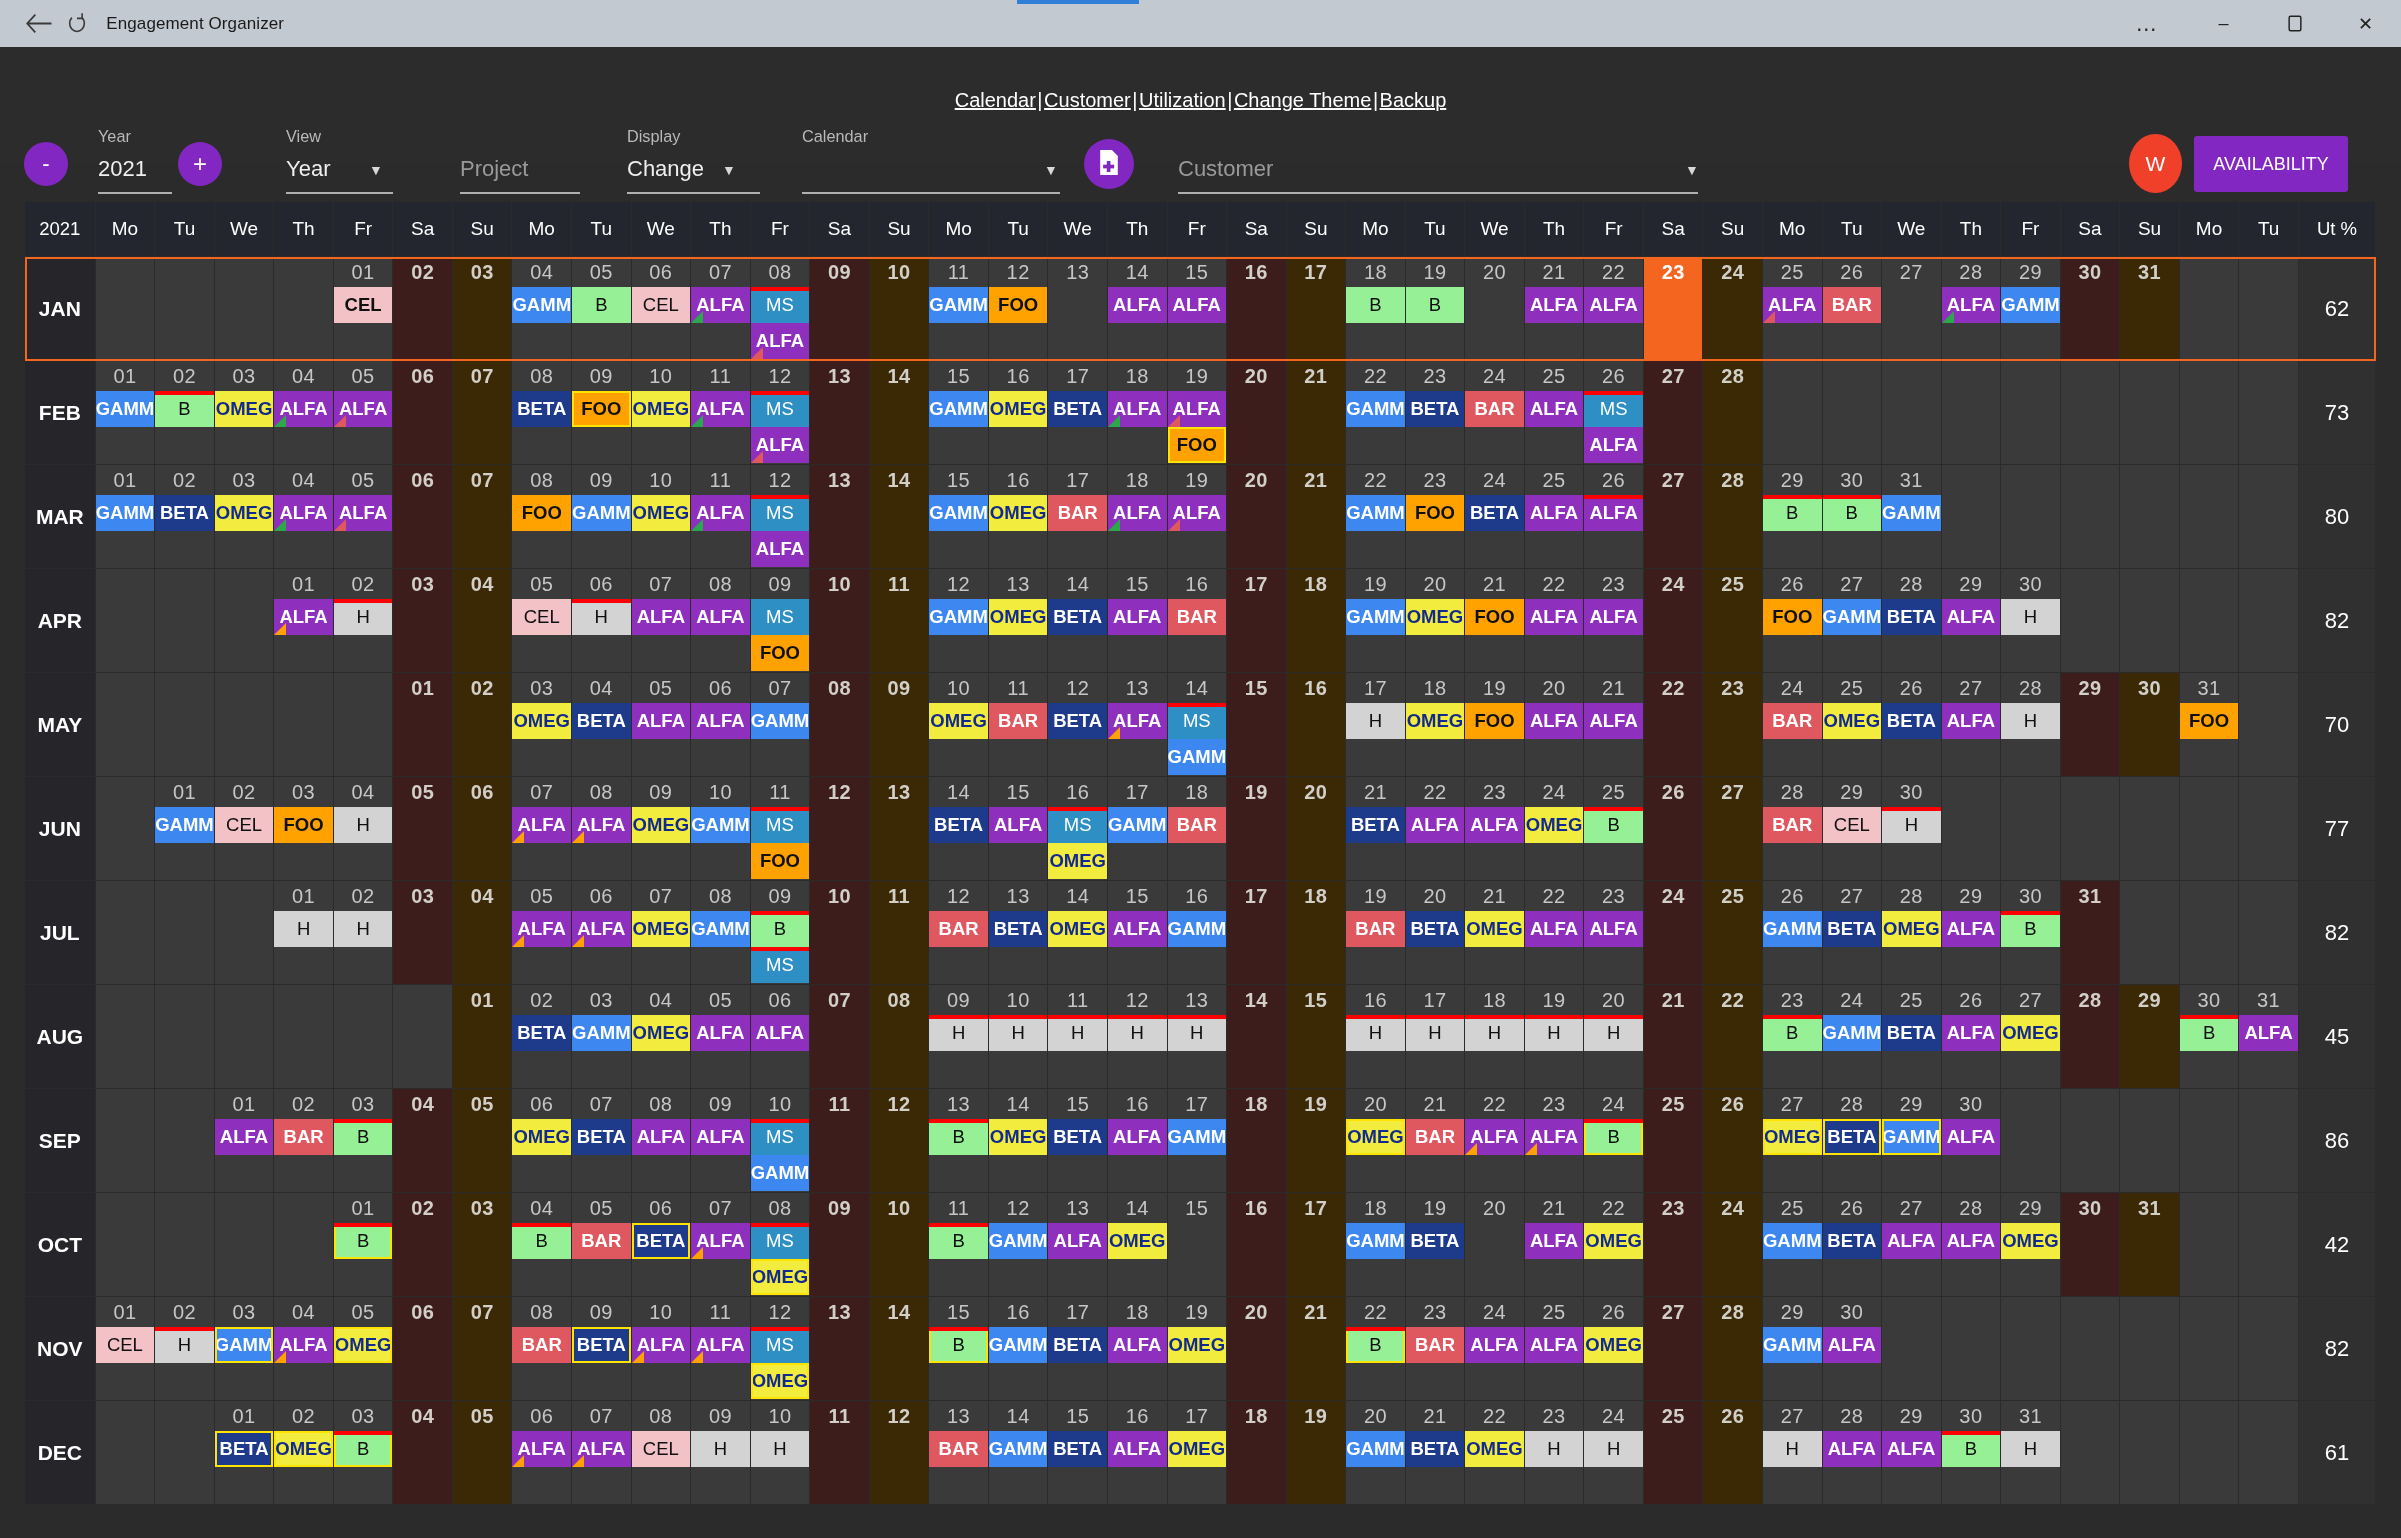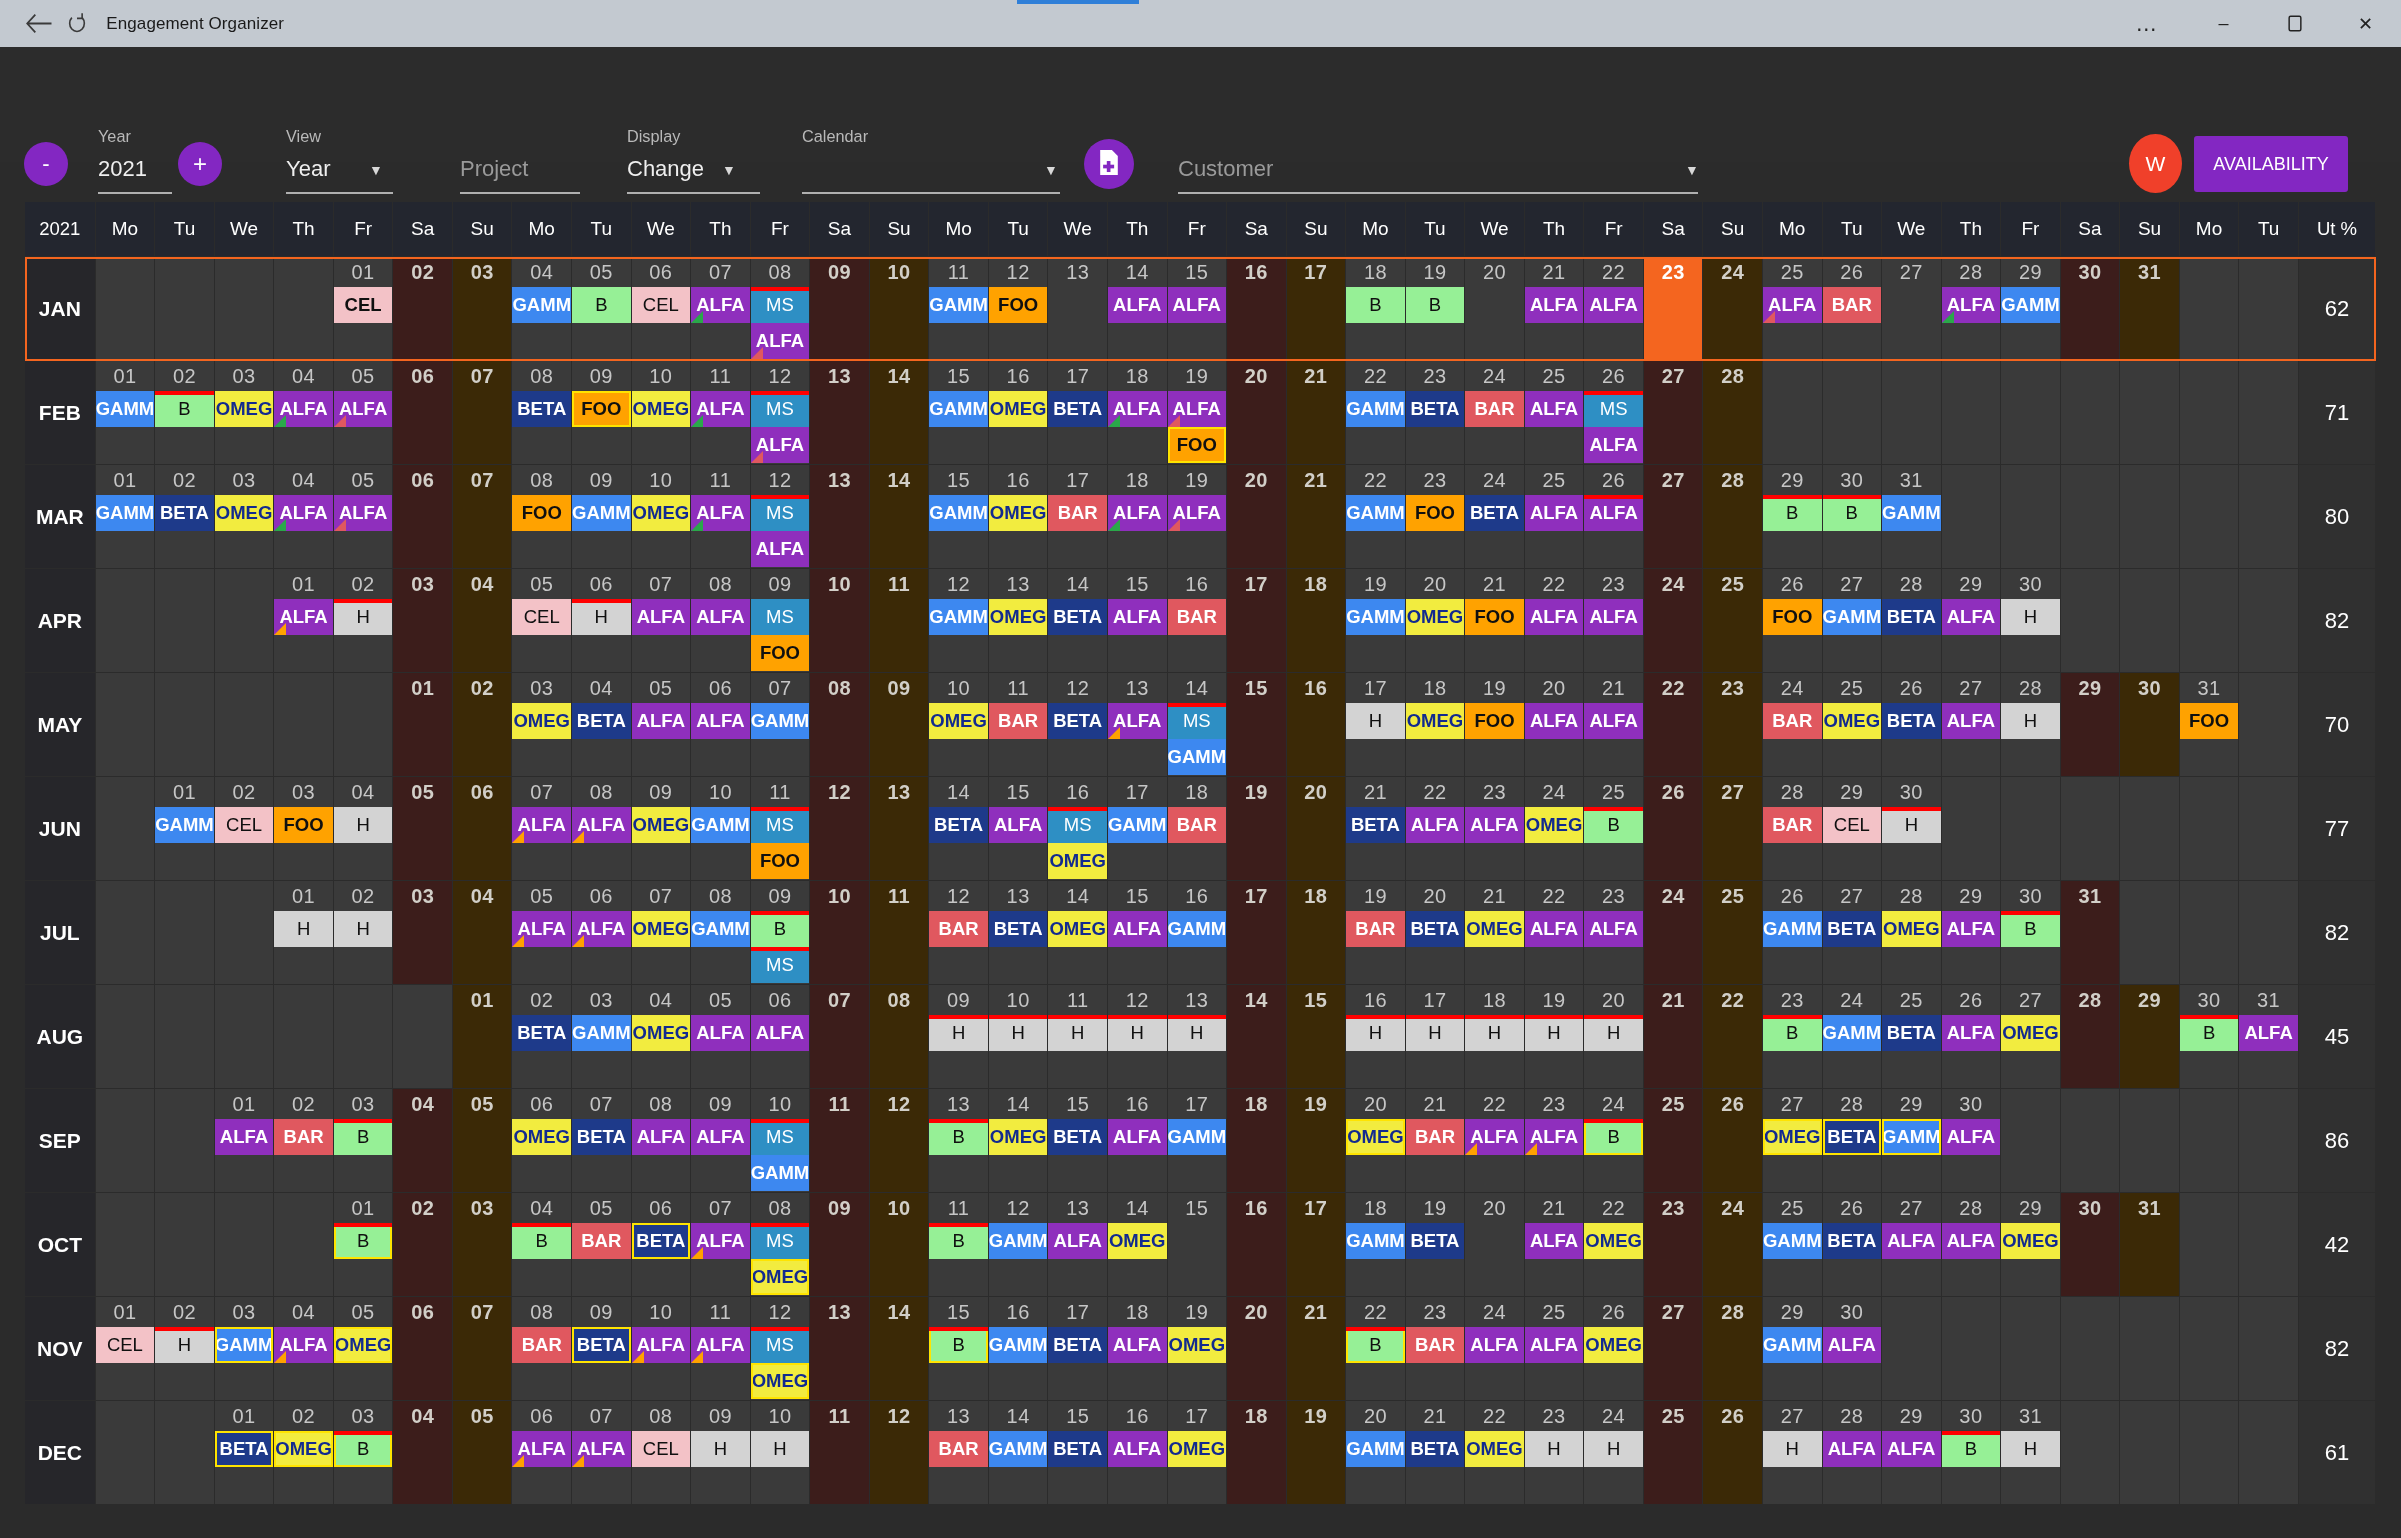--- a/index.html
+++ b/index.html
@@ -132,20 +132,23 @@
       <svg width="18" height="19" viewBox="0 0 24 26">
           <rect x="4" y="3" width="16" height="20" rx="2" stroke="#222" stroke-width="2" fill="none"></rect>
         </svg>
     </div>
     <div class="tb-btn">✕</div>
   </div>
 </div>
 
 <div id="toolbar">
 
+  <div id="navlinks">
+    <a href="#">Calendar</a><span class="sep">|</span><a href="#">Customer</a><span class="sep">|</span><a href="#">Utilization</a><span class="sep">|</span><a href="#">Change Theme</a><span class="sep">|</span><a href="#">Backup</a>
+  </div>
 
   <div class="roundbtn" style="left:24px; top:95px; width:44px; height:44px; font-size:22px;">
     <span>-</span>
   </div>
 
   <div class="ctl" style="left:98px; width:80px;">
     <span class="lab">Year</span>
     <span class="val">2021</span>
     <span class="underline" style="width:74px;"></span>
   </div>
@@ -484,21 +487,21 @@
           </td>
           <td class="day blank" style="width: 59px;"></td>
           <td class="day blank" style="width: 59px;"></td>
           <td class="day blank" style="width: 59px;"></td>
           <td class="day blank" style="width: 59px;"></td>
           <td class="day blank" style="width: 59px;"></td>
           <td class="day blank" style="width: 59px;"></td>
           <td class="day blank" style="width: 59px;"></td>
           <td class="day blank" style="width: 59px;"></td>
           <td class="day blank" style="width: 59px;"></td>
-          <td class="ut" style="width: 76px;">71</td>
+          <td class="ut" style="width: 76px;">73</td>
         </tr>
         <tr>
           <td class="mlabel" style="width: 70px;">MAR</td>
           <td class="day" style="width: 59px;">
             <span class="dnum">01</span>
             <div class="ev" style="background: rgb(61, 136, 240); color: rgb(255, 255, 255);"><span>GAMM</span></div>
           </td>
           <td class="day" style="width: 59px;">
             <span class="dnum">02</span>
             <div class="ev" style="background: rgb(30, 58, 138); color: rgb(255, 255, 255);"><span>BETA</span></div>

